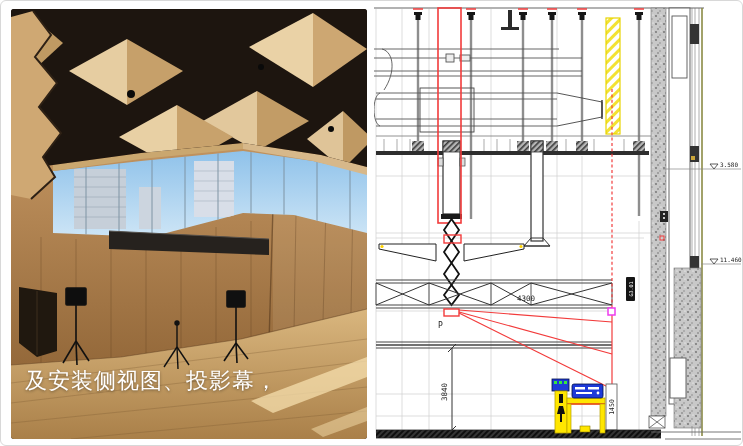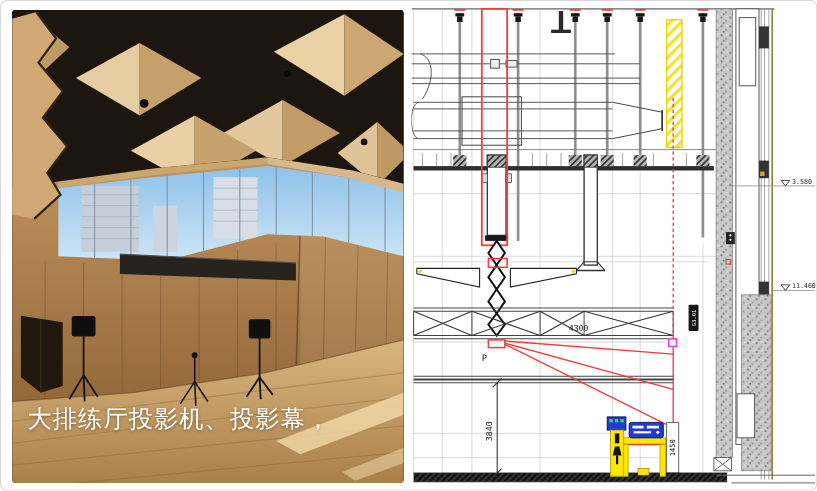--- a/index.html
+++ b/index.html
@@ -177,21 +177,21 @@
       <g stroke="#111" stroke-width="1.6" fill="#101010">
         <rect x="216" y="282" width="18" height="16" rx="1"></rect>
         <line x1="225" y1="298" x2="225" y2="334"></line>
         <line x1="225" y1="334" x2="213" y2="352"></line>
           <line x1="225" y1="334" x2="237" y2="350"></line>
           <line x1="225" y1="334" x2="226" y2="354"></line>
       </g>
     </svg>
 
     <div class="caption">
-      <span>大排练厅投影机、投影幕，</span>
+      <span>及安装侧视图、投影幕，</span>
     </div>
   </div>
 
   <div class="drawing">
     <svg viewBox="0 0 368 436">
       <defs>
         <pattern id="speckle" width="8" height="8" patternUnits="userSpaceOnUse">
           <rect width="8" height="8" fill="#c8c8c8"></rect>
           <circle cx="2" cy="2" r="0.9" fill="#6e6e6e"></circle>
             <circle cx="6" cy="5" r="0.8" fill="#8a8a8a"></circle>

